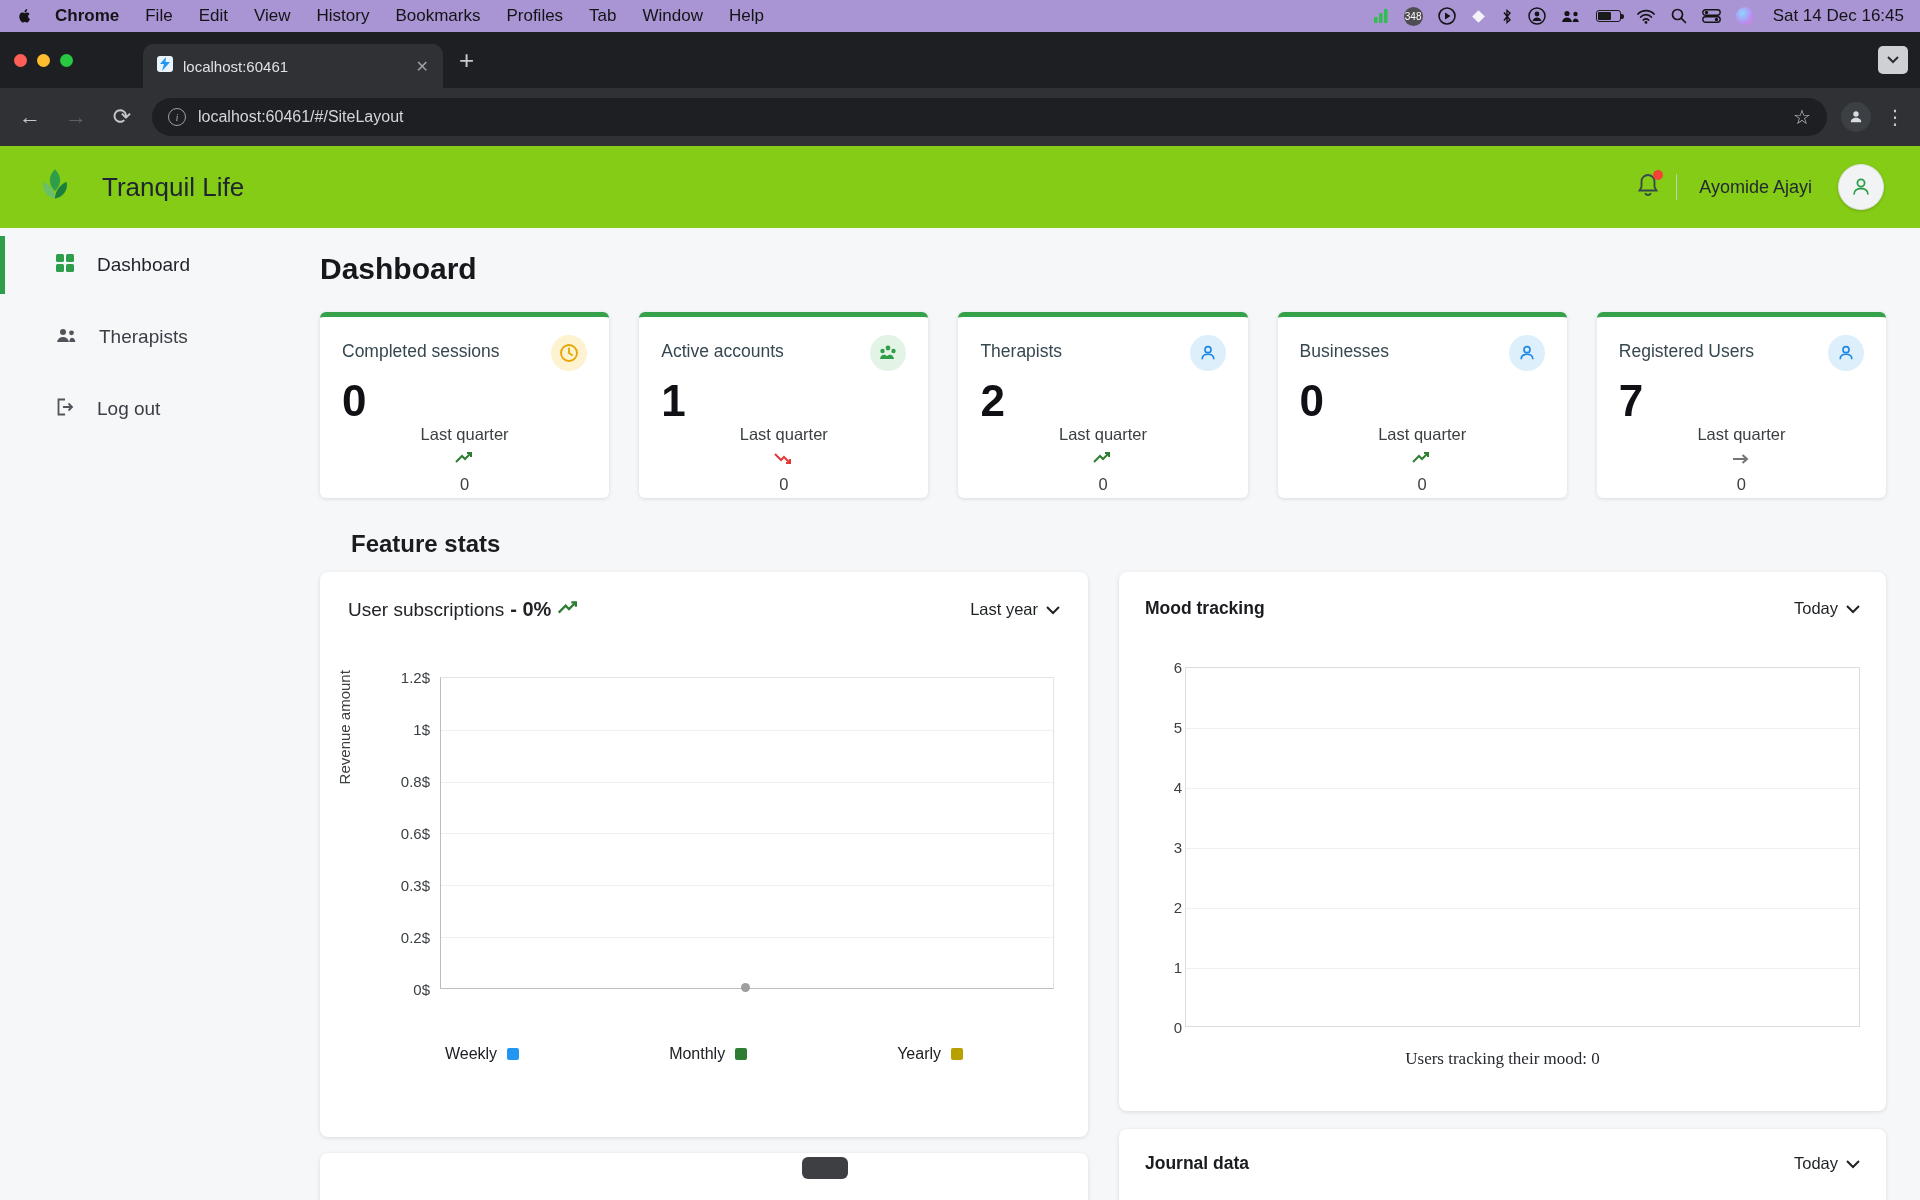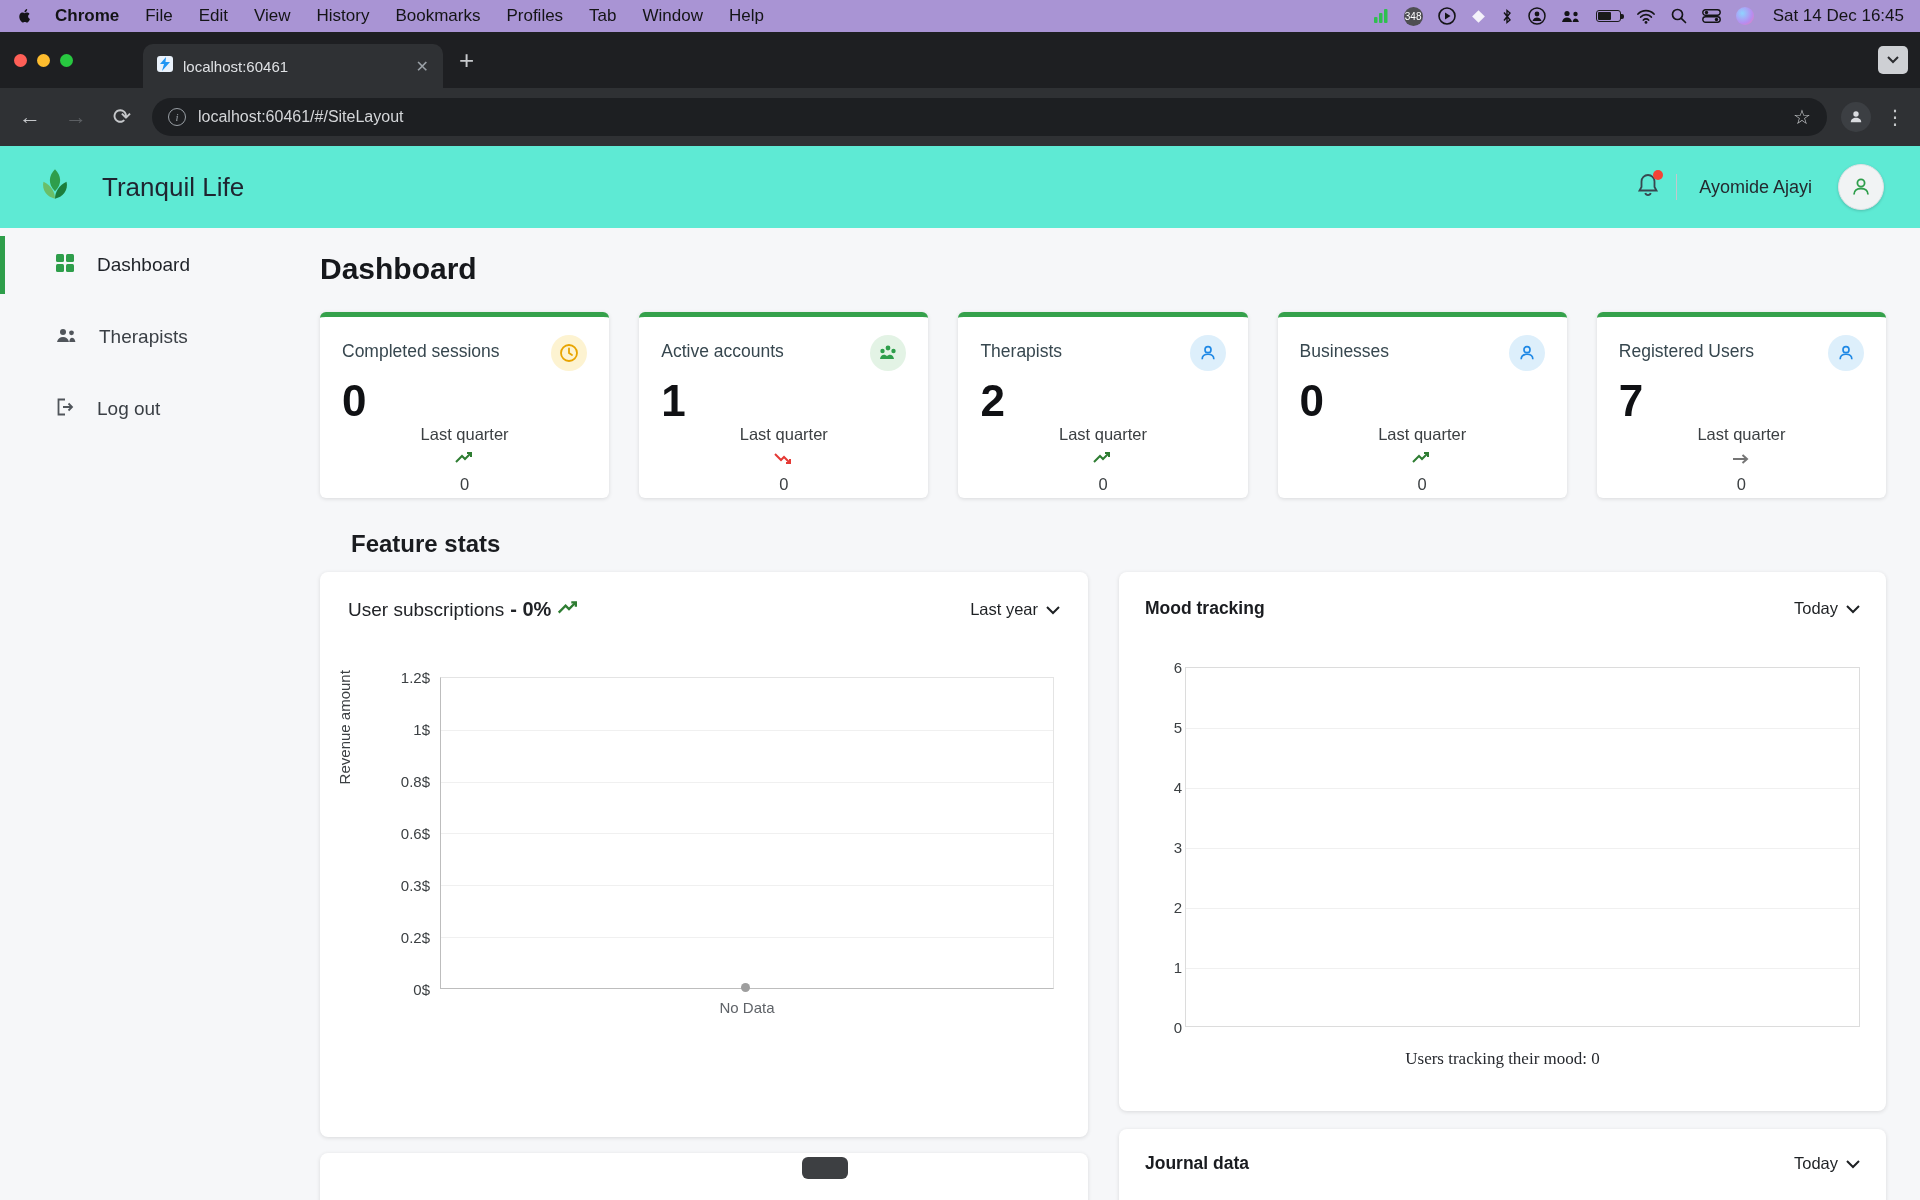--- a/index.html
+++ b/index.html
@@ -50,21 +50,21 @@
              color:#9aa0a6; font-size:11px; display:flex; align-items:center; justify-content:center;
              font-family:"Liberation Serif",serif; font-style:italic; }
   .url { color:#d4d6d9; font-size:16px; flex:1; }
   .star { color:#c5c7ca; font-size:20px; }
   .tb-avatar { width:30px; height:30px; border-radius:50%; background:#3c3f43;
                display:flex; align-items:center; justify-content:center; }
   .dots { color:#c5c7ca; font-size:20px; letter-spacing:1px; }
 
   
   .app { flex:1; display:flex; flex-direction:column; background:#f6f7f9; }
-  .app-header { height:82px; background:#5eead4; display:flex; align-items:center;
+  .app-header { height:82px; background:#84cc16; display:flex; align-items:center;
                 padding:0 36px 0 34px; flex:none; }
   .brand { font-size:26px; font-weight:500; color:#1f2430; margin-left:26px; }
   .hdr-right { margin-left:auto; display:flex; align-items:center; }
   .bell-wrap { position:relative; margin-right:16px; }
   .bell-dot { position:absolute; top:-2px; right:-3px; width:10px; height:10px;
               background:#f44336; border-radius:50%; }
   .hdr-divider { width:1px; height:26px; background:#c4c7cc; margin-right:22px; }
   .user-name { font-size:18px; color:#24292f; margin-right:26px; }
   .avatar-btn { width:46px; height:46px; border-radius:50%; background:#f1f3f4;
                 border:1px solid #e0e2e5; box-shadow:0 1px 3px rgba(0,0,0,.18);
@@ -496,21 +496,34 @@
                   <span>0$</span>
                 </div>
                 <div class="plot">
                   <div class="gl"></div>
                     <div class="gl"></div>
                     <div class="gl"></div>
                     <div class="gl"></div>
                     <div class="gl"></div>
                   <span class="nodata-dot"></span>
                 </div>
-                <div class="nodata">No Data</div>
+              </div>
+              <div class="legend">
+                <span class="leg-item">
+                  <span>Weekly</span>
+                  <span class="leg-sq"></span>
+                </span>
+                <span class="leg-item">
+                  <span>Monthly</span>
+                  <span class="leg-sq"></span>
+                </span>
+                <span class="leg-item">
+                  <span>Yearly</span>
+                  <span class="leg-sq"></span>
+                </span>
               </div>
             </div>
 
             <div class="card partial-card">
               <span class="partial-dark"></span>
             </div>
           </div>
 
           <div class="col-right">
             <div class="card mood-card">

